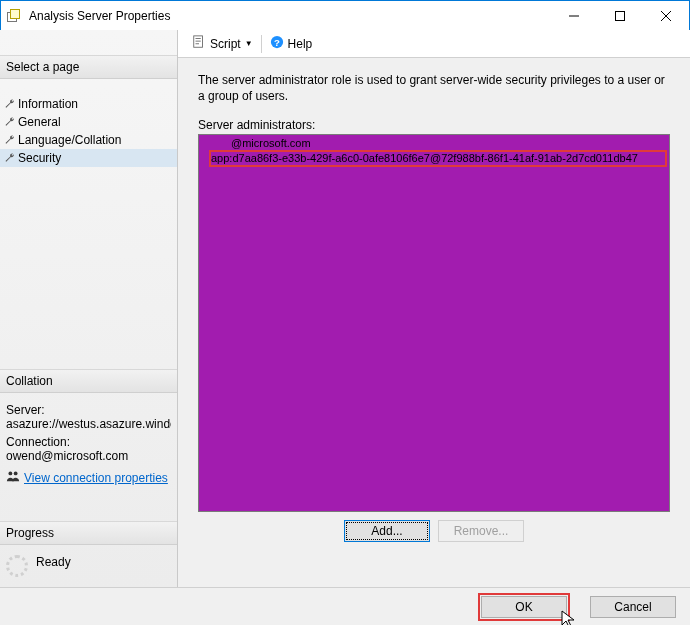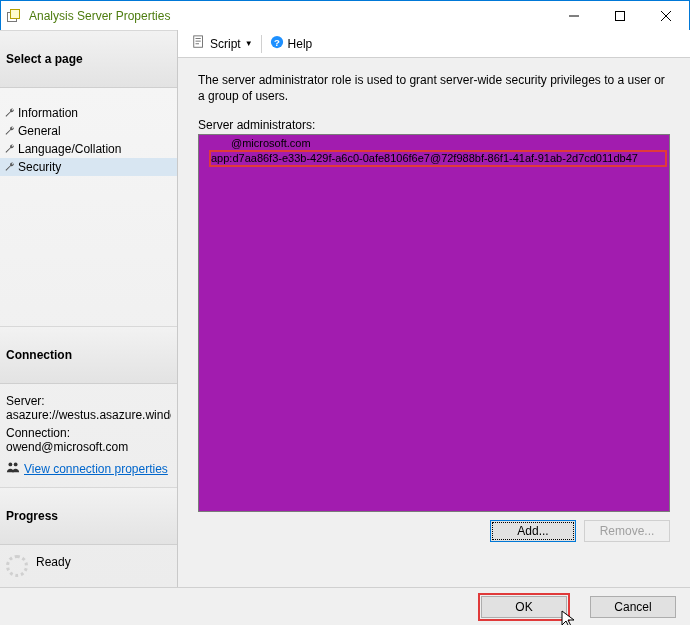--- a/index.html
+++ b/index.html
@@ -25,21 +25,21 @@
   .app-icon {
     width: 16px; height: 16px;
     margin-right: 6px;
     display: inline-flex;
     align-items: center; justify-content: center;
     position: relative;
   }
   .app-icon .stack { position:absolute; width:10px; height:10px; border:1px solid #777; background:#fff; }
   .app-icon .stack.a { left:0; top:4px; }
   .app-icon .stack.b { left:3px; top:1px; background:#fffbcc; border-color:#b5a100; }
-  .title-text { font-size: 12px; color:#4d7c0f; }
+  .title-text { font-size: 12px; color:#000000; }
   .win-controls { margin-left:auto; display:flex; height:100%; }
   .win-btn {
     width: 46px; height: 100%;
     display:flex; align-items:center; justify-content:center;
     color:#222;
   }
   .win-btn svg { width:10px; height:10px; stroke:#000; stroke-width:1; fill:none; }
 
   .content {
     position:absolute;
@@ -51,23 +51,24 @@
     width:178px;
     background: linear-gradient(#f6f6f6,#ececec);
     border-right: 1px solid #c9c9c9;
     display:flex;
     flex-direction:column;
   }
   .section-hdr {
     background: linear-gradient(#f2f2f2,#e3e3e3);
     border-top:1px solid #d8d8d8;
     border-bottom:1px solid #cfcfcf;
-    padding: 21px 6px;
-    font-weight: bold;
+    padding: 4px 6px;
+    font-weight: normal;
     font-size: 12px;
+    margin-top: 25px;
   }
   .page-list { padding: 16px 0; }
   .page-item {
     padding: 2px 6px 2px 18px;
     position:relative;
     cursor:default;
     font-size:12px;
   }
   .page-item.selected { background:#d8e6f2; }
   .page-item .wrench {
@@ -133,21 +134,21 @@
   .admin-row.highlight {
     border:2px solid #e03a3a;
     padding:0;
     line-height:13px;
     margin-left:8px;
   }
 
   .btn-row {
     margin-top:8px;
     display:flex;
-    justify-content:flex-end;
+    justify-content:center;
     gap:8px;
   }
   .win-button {
     min-width:86px; height:22px;
     background:#e1e1e1;
     border:1px solid #adadad;
     font-size:12px;
     font-family:inherit;
     padding:0 10px;
     cursor:default;
@@ -242,21 +243,21 @@
           <svg viewBox="0 0 16 16">
               <path d="M13 3a3 3 0 0 1-3.9 3.7L3 13l-1-1 6.3-6.1A3 3 0 0 1 12 2l-2 2 1 1 2-2z" fill="#555"></path>
             </svg>
         </span>
         <span>Security</span>
       </div>
     </div>
 
     <div class="spacer"></div>
 
-    <div class="section-hdr">Connection</div>
+    <div class="section-hdr">Collation</div>
     <div class="conn-block">
       <div class="lbl">Server:</div>
       <div class="val">asazure://westus.asazure.windows</div>
       <div class="lbl">Connection:</div>
       <div class="val">owend@microsoft.com</div>
       <div class="conn-link-row">
         <span class="group-icon">
           <svg viewBox="0 0 16 16">
               <circle cx="5" cy="5" r="2.2" fill="#333"></circle>
               <circle cx="11" cy="5" r="2.2" fill="#333"></circle>

